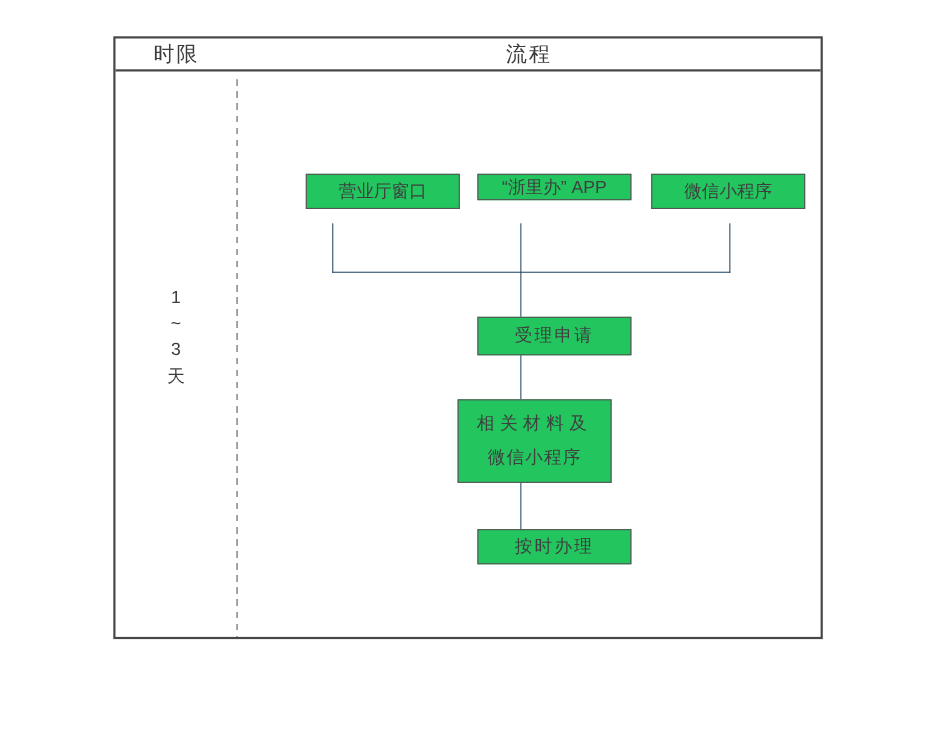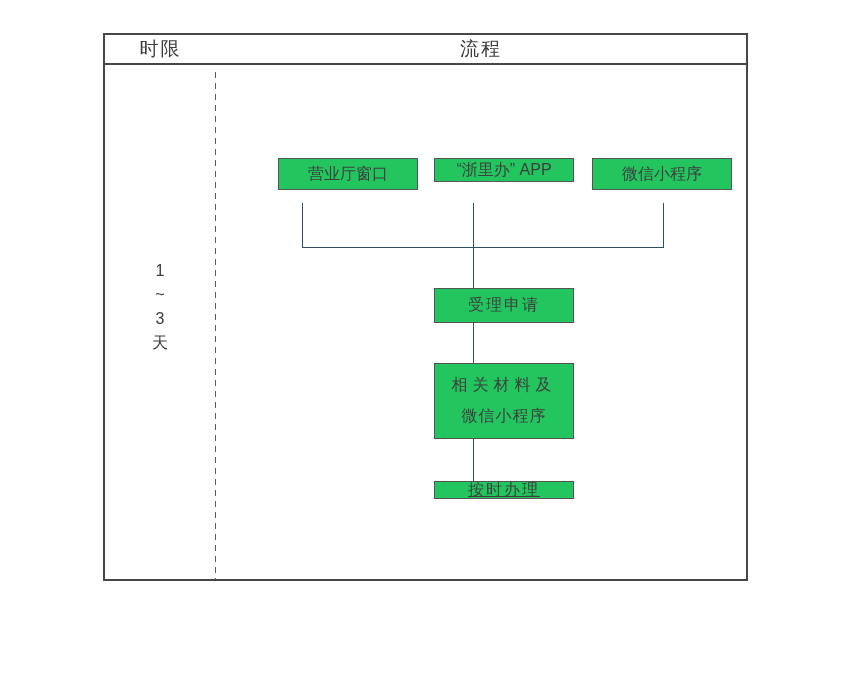--- a/index.html
+++ b/index.html
@@ -60,24 +60,24 @@
     flex-direction:column;
     font-size:16px;
     color:#3f3f3f;
     white-space:nowrap;
     margin-left:31px;
   }
   .ch1{left:142px;top:123px;height:32px;}
   .ch2{left:298px;top:123px;height:24px;}
   .ch3{left:456px;top:123px;height:32px;}
   .step1{left:298px;top:253px;height:35px;letter-spacing:2px;}
-  .step2{left:298px;top:328px;height:76px;justify-content:space-evenly;}
+  .step2{left:280px;top:328px;height:76px;justify-content:space-evenly;}
   .step2 .l1{letter-spacing:5px;}
   .step2 .l2{letter-spacing:1px;}
-  .step3{left:298px;top:446px;height:18px;letter-spacing:2px;text-decoration:underline;}
+  .step3{left:298px;top:446px;height:32px;letter-spacing:2px;}
   
   .conn{position:absolute;background:#2c4f6a;}
   .v{width:1px;}
   .h{height:1px;}
   .stub1{left:197px;top:168px;height:45px;}
   .stub2{left:368px;top:168px;height:85px;}
   .stub3{left:558px;top:168px;height:45px;}
   .merge{left:197px;top:212px;width:362px;}
   .conn2{left:368px;top:284px;height:44px;}
   .conn3{left:368px;top:404px;height:42px;}

